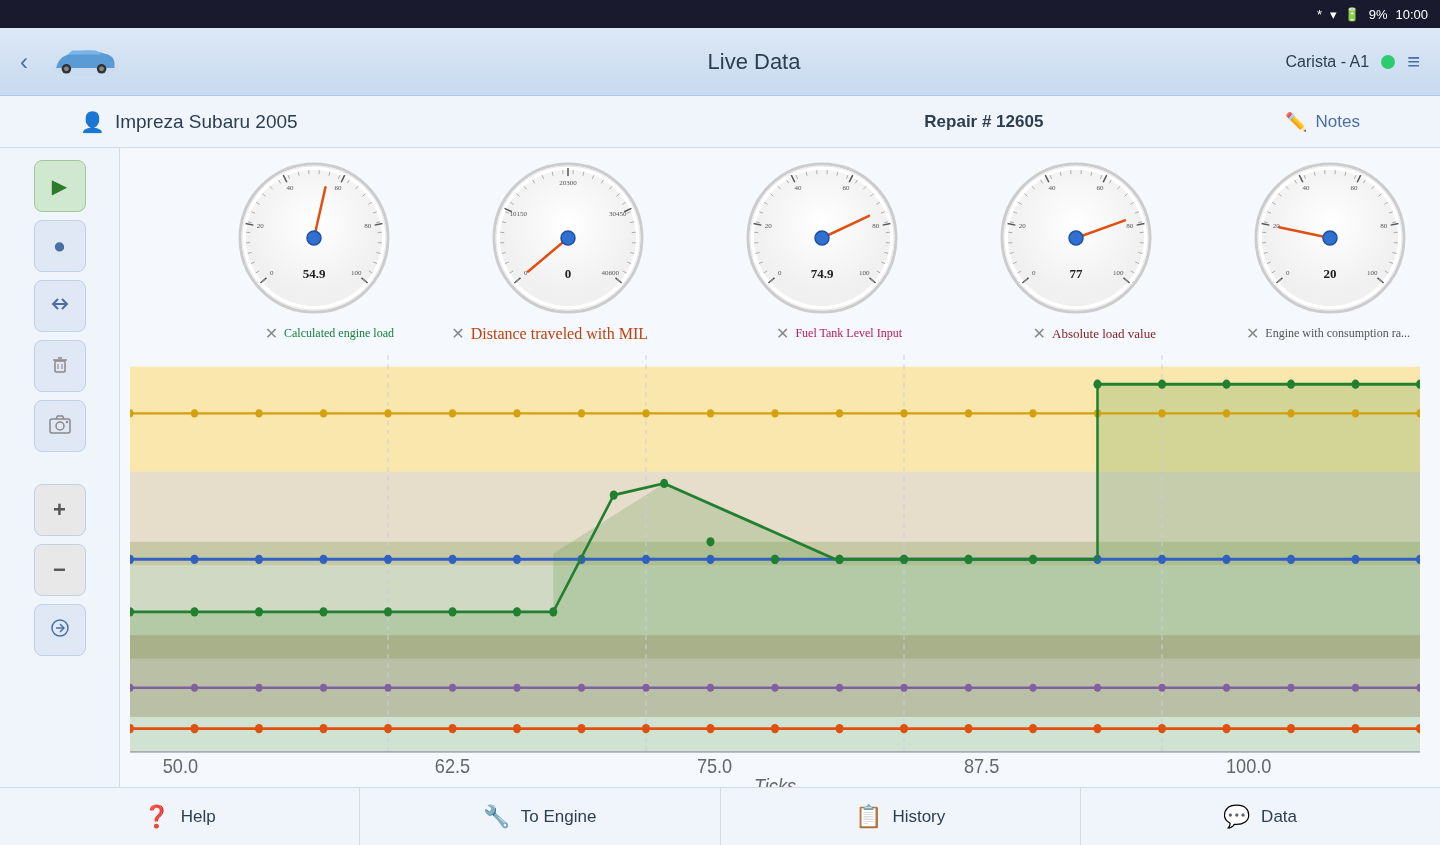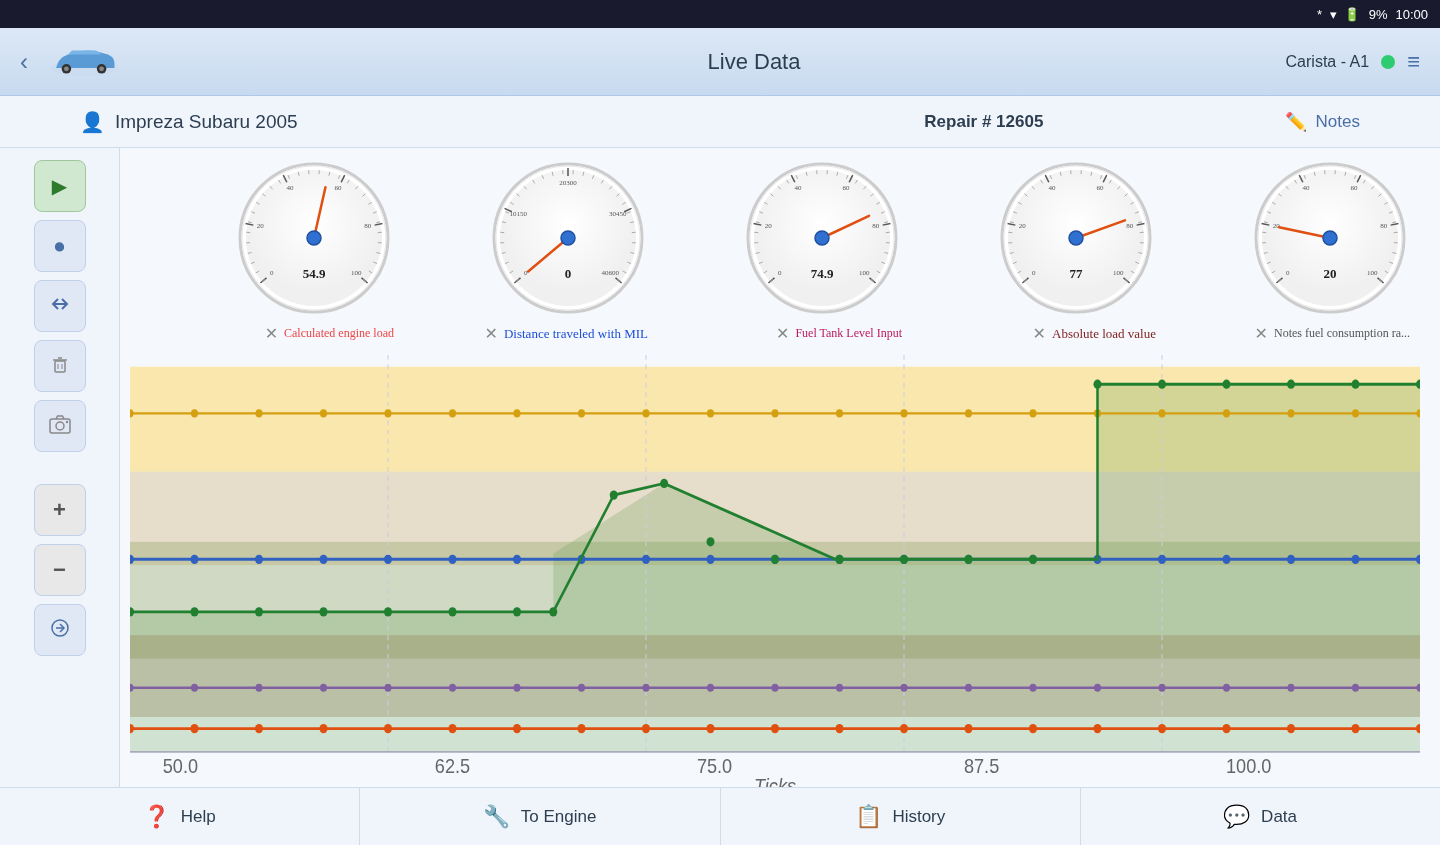--- a/index.html
+++ b/index.html
@@ -386,21 +386,21 @@
             <line x1="129.02684435961459" y1="121.13840701993851" x2="132.0910221320905" y2="123.70955745868469" stroke="#999" stroke-width="0.8"></line>
 
       <line x1="80" y1="80" x2="91.46741452025945" y2="29.28019711966003" stroke="#e05010" stroke-width="2.5" stroke-linecap="round"></line>
 
       <circle cx="80" cy="80" r="7" fill="#3070d0" stroke="#2050a0" stroke-width="1.5"></circle>
 
       <text x="80" y="120" font-size="13" font-weight="600" fill="#222" text-anchor="middle">54.9</text>
     </svg>
     <div class="gauge-label-row">
       <span class="gauge-x">✕</span>
-      <span style="font-size:12px; color:#ef4444;">Calculated engine load</span>
+      <span style="font-size:12px; color:#15803d;">Calculated engine load</span>
     </div>
   </div>
         <div class="gauge-container">
     <svg width="160" height="160" viewBox="0 0 160 160">
 
       <circle cx="80" cy="80" r="74" fill="white" stroke="#ccc" stroke-width="3"></circle>
       <circle cx="80" cy="80" r="72" fill="white" stroke="#e8e8e8" stroke-width="1"></circle>
 
       <defs>
         <radialGradient id="ggrad1" cx="50%" cy="40%">
@@ -451,21 +451,21 @@
             <line x1="129.02684435961459" y1="121.13840701993851" x2="132.0910221320905" y2="123.70955745868469" stroke="#999" stroke-width="0.8"></line>
 
       <line x1="80" y1="80" x2="40.165688957813146" y2="113.42495570370005" stroke="#e05010" stroke-width="2.5" stroke-linecap="round"></line>
 
       <circle cx="80" cy="80" r="7" fill="#3070d0" stroke="#2050a0" stroke-width="1.5"></circle>
 
       <text x="80" y="120" font-size="13" font-weight="600" fill="#222" text-anchor="middle">0</text>
     </svg>
     <div class="gauge-label-row">
       <span class="gauge-x">✕</span>
-      <span style="font-size:13px; color:#1d4ed8;">Distance traveled with MIL</span>
+      <span style="font-size:16px; color:#c2410c;">Distance traveled with MIL</span>
     </div>
   </div>
         <div class="gauge-container">
     <svg width="160" height="160" viewBox="0 0 160 160">
 
       <circle cx="80" cy="80" r="74" fill="white" stroke="#ccc" stroke-width="3"></circle>
       <circle cx="80" cy="80" r="72" fill="white" stroke="#e8e8e8" stroke-width="1"></circle>
 
       <defs>
         <radialGradient id="ggrad2" cx="50%" cy="40%">
@@ -652,21 +652,21 @@
             <line x1="129.02684435961459" y1="121.13840701993851" x2="132.0910221320905" y2="123.70955745868469" stroke="#999" stroke-width="0.8"></line>
 
       <line x1="80" y1="80" x2="29.13632476184211" y2="69.18859207747651" stroke="#e05010" stroke-width="2.5" stroke-linecap="round"></line>
 
       <circle cx="80" cy="80" r="7" fill="#3070d0" stroke="#2050a0" stroke-width="1.5"></circle>
 
       <text x="80" y="120" font-size="13" font-weight="600" fill="#222" text-anchor="middle">20</text>
     </svg>
     <div class="gauge-label-row">
       <span class="gauge-x">✕</span>
-      <span style="font-size:12px; color:#555;">Notes fuel consumption ra...</span>
+      <span style="font-size:12px; color:#555;">Engine with consumption ra...</span>
     </div>
   </div>
       </div>
 
     <div class="line-chart-wrapper">
       <svg class="line-chart-svg" viewBox="0 0 1280 370" preserveAspectRatio="none" xmlns="http://www.w3.org/2000/svg" id="line-chart-svg">
 
         <rect x="0" y="0" width="1280" height="340" fill="#f5f8fc"></rect>
 
         <rect x="0" y="10" width="1280" height="90" fill="rgba(255,210,80,0.45)"></rect>

